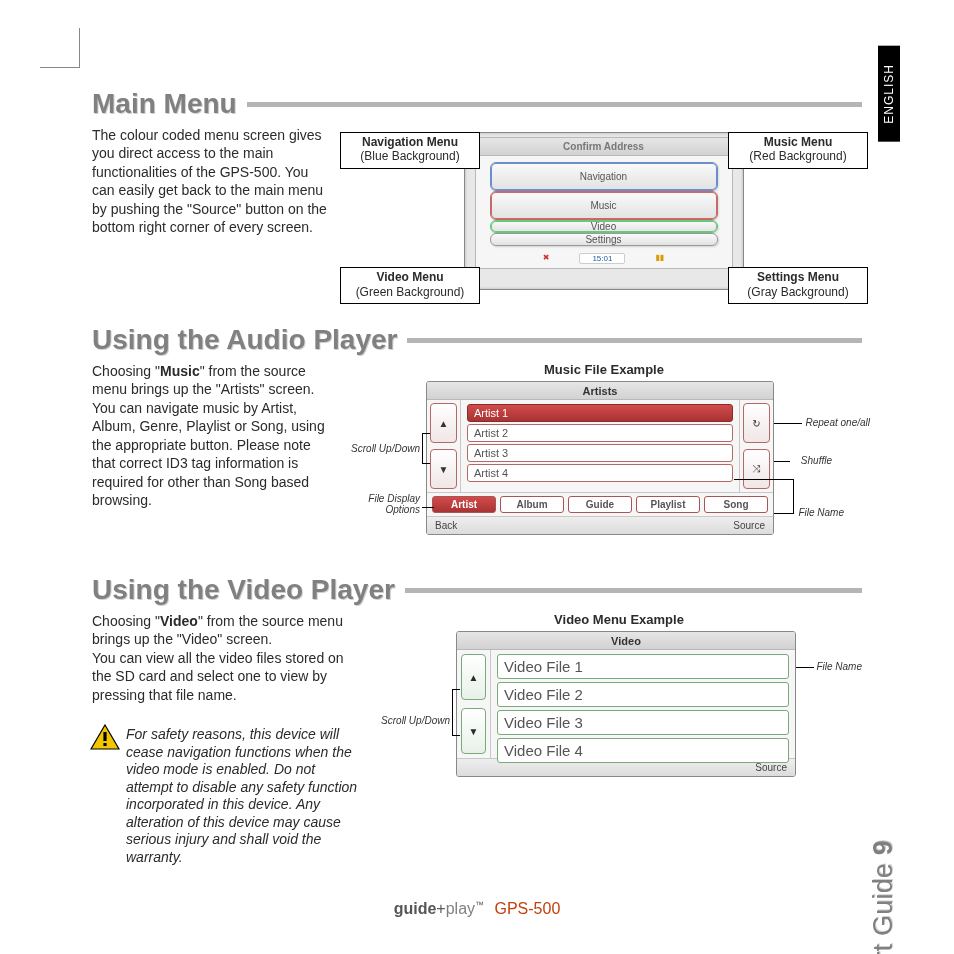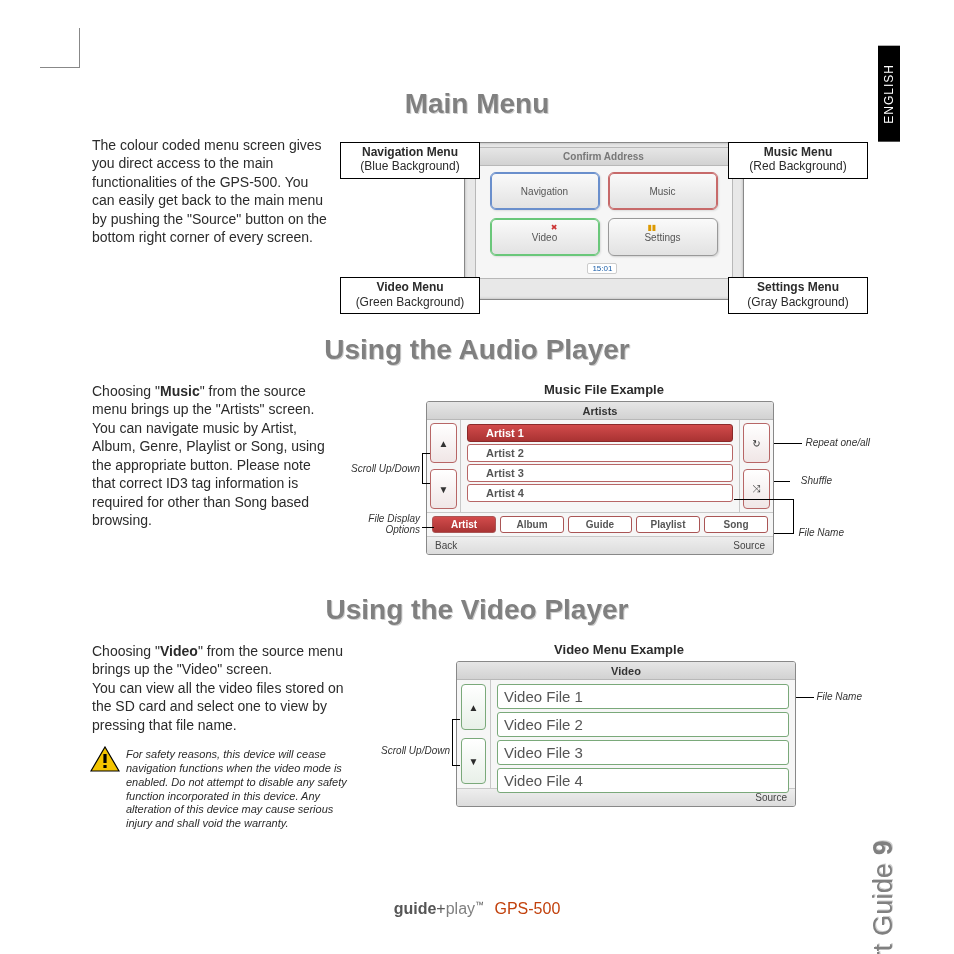--- a/index.html
+++ b/index.html
@@ -46,21 +46,20 @@
   h1.section {
     font-family: "Myriad Pro", "Segoe UI", Arial, sans-serif;
     font-size: 28px;
     font-weight: 600;
     color: #808080;
     text-shadow: 1px 1px 0 #d0d0d0;
     margin: 0 0 6px 0;
     display: flex;
     align-items: center;
     gap: 10px;
-    flex-direction: column;
   }
   h1.section .rule {
     flex: 1;
     height: 5px;
     background: #b5b5b5;
   }
   .row {
     display: flex;
     gap: 14px;
     margin-bottom: 22px;
@@ -107,23 +106,22 @@
     font-size:10px;
     font-weight:bold;
     text-align:center;
     line-height:18px;
     border-bottom:1px solid #b8b8b8;
   }
   .menu-btns {
     position:absolute;
     left:14px; right:14px; top:24px; bottom:22px;
     display:grid;
-    grid-template-columns:1fr 1fr;
+    grid-template-columns:1fr;
     grid-template-rows:1fr 1fr;
-    gap:8px;
   }
   .menu-btn {
     background: linear-gradient(#fafafa,#e2e2e2);
     border:1px solid #888;
     border-radius:6px;
     display:flex;
     align-items:center;
     justify-content:center;
     font-size:10px;
     color:#555;
@@ -131,21 +129,21 @@
   }
   .menu-btn.nav { border-color:#6a8fcc; box-shadow: 0 0 0 1px #6a8fcc inset, 1px 1px 2px rgba(0,0,0,.1); }
   .menu-btn.mus { border-color:#c76a6a; box-shadow: 0 0 0 1px #c76a6a inset, 1px 1px 2px rgba(0,0,0,.1); }
   .menu-btn.vid { border-color:#6ac77a; box-shadow: 0 0 0 1px #6ac77a inset, 1px 1px 2px rgba(0,0,0,.1); }
   .menu-btn.set { border-color:#999; }
   .dev-status {
     position:absolute; left:0; right:0; bottom:4px;
     display:flex; justify-content:center; gap:30px;
     font-size:8px; color:#3a6;
   }
-  .dev-status .clock { color:#1b5ea8; border:1px solid #ccc; padding:0 4px; border-radius:2px; background:#fff;margin-top:40px;}
+  .dev-status .clock { color:#1b5ea8; border:1px solid #ccc; padding:0 12px; border-radius:2px; background:#fff;}
   .dev-status span { display:inline-block; }
 
   .callout {
     position:absolute;
     background:#fff;
     border:1.5px solid #000;
     padding: 2px 10px 4px;
     font-size:12px;
     text-align:center;
     line-height:1.2;
@@ -211,24 +209,23 @@
     flex:1;
     display:flex;
     flex-direction:column;
     padding:4px 6px;
     gap:2px;
   }
   .list-item {
     border:1px solid #b76666;
     border-radius:3px;
     font-size:11px;
-    padding:2px 18px;
+    padding:2px 6px;
     background:#fff;
     color:#555;
-    font-weight:bold;
   }
   .list-item.sel {
     background: linear-gradient(#d24b4b,#a93333);
     color:#fff;
     border-color:#8a2a2a;
   }
   .mdev-tabs {
     display:flex;
     gap:4px;
     padding:3px 5px;
@@ -300,22 +297,22 @@
     border:1px solid #7aa97a;
     border-radius:3px;
     font-size:15px;
     padding:3px 6px;
     background:#fff;
     color:#555;
   }
 
   
   .warnblock {
-    margin-top:14px;
-    font-size:11px;
+    margin-top:22px;
+    font-size:14px;
     font-style:italic;
     line-height:1.25;
     position:relative;
     padding-left:34px;
   }
   .warnicon {
     position:absolute; left:-2px; top:-2px;
     width:30px; height:26px;
   }
 

